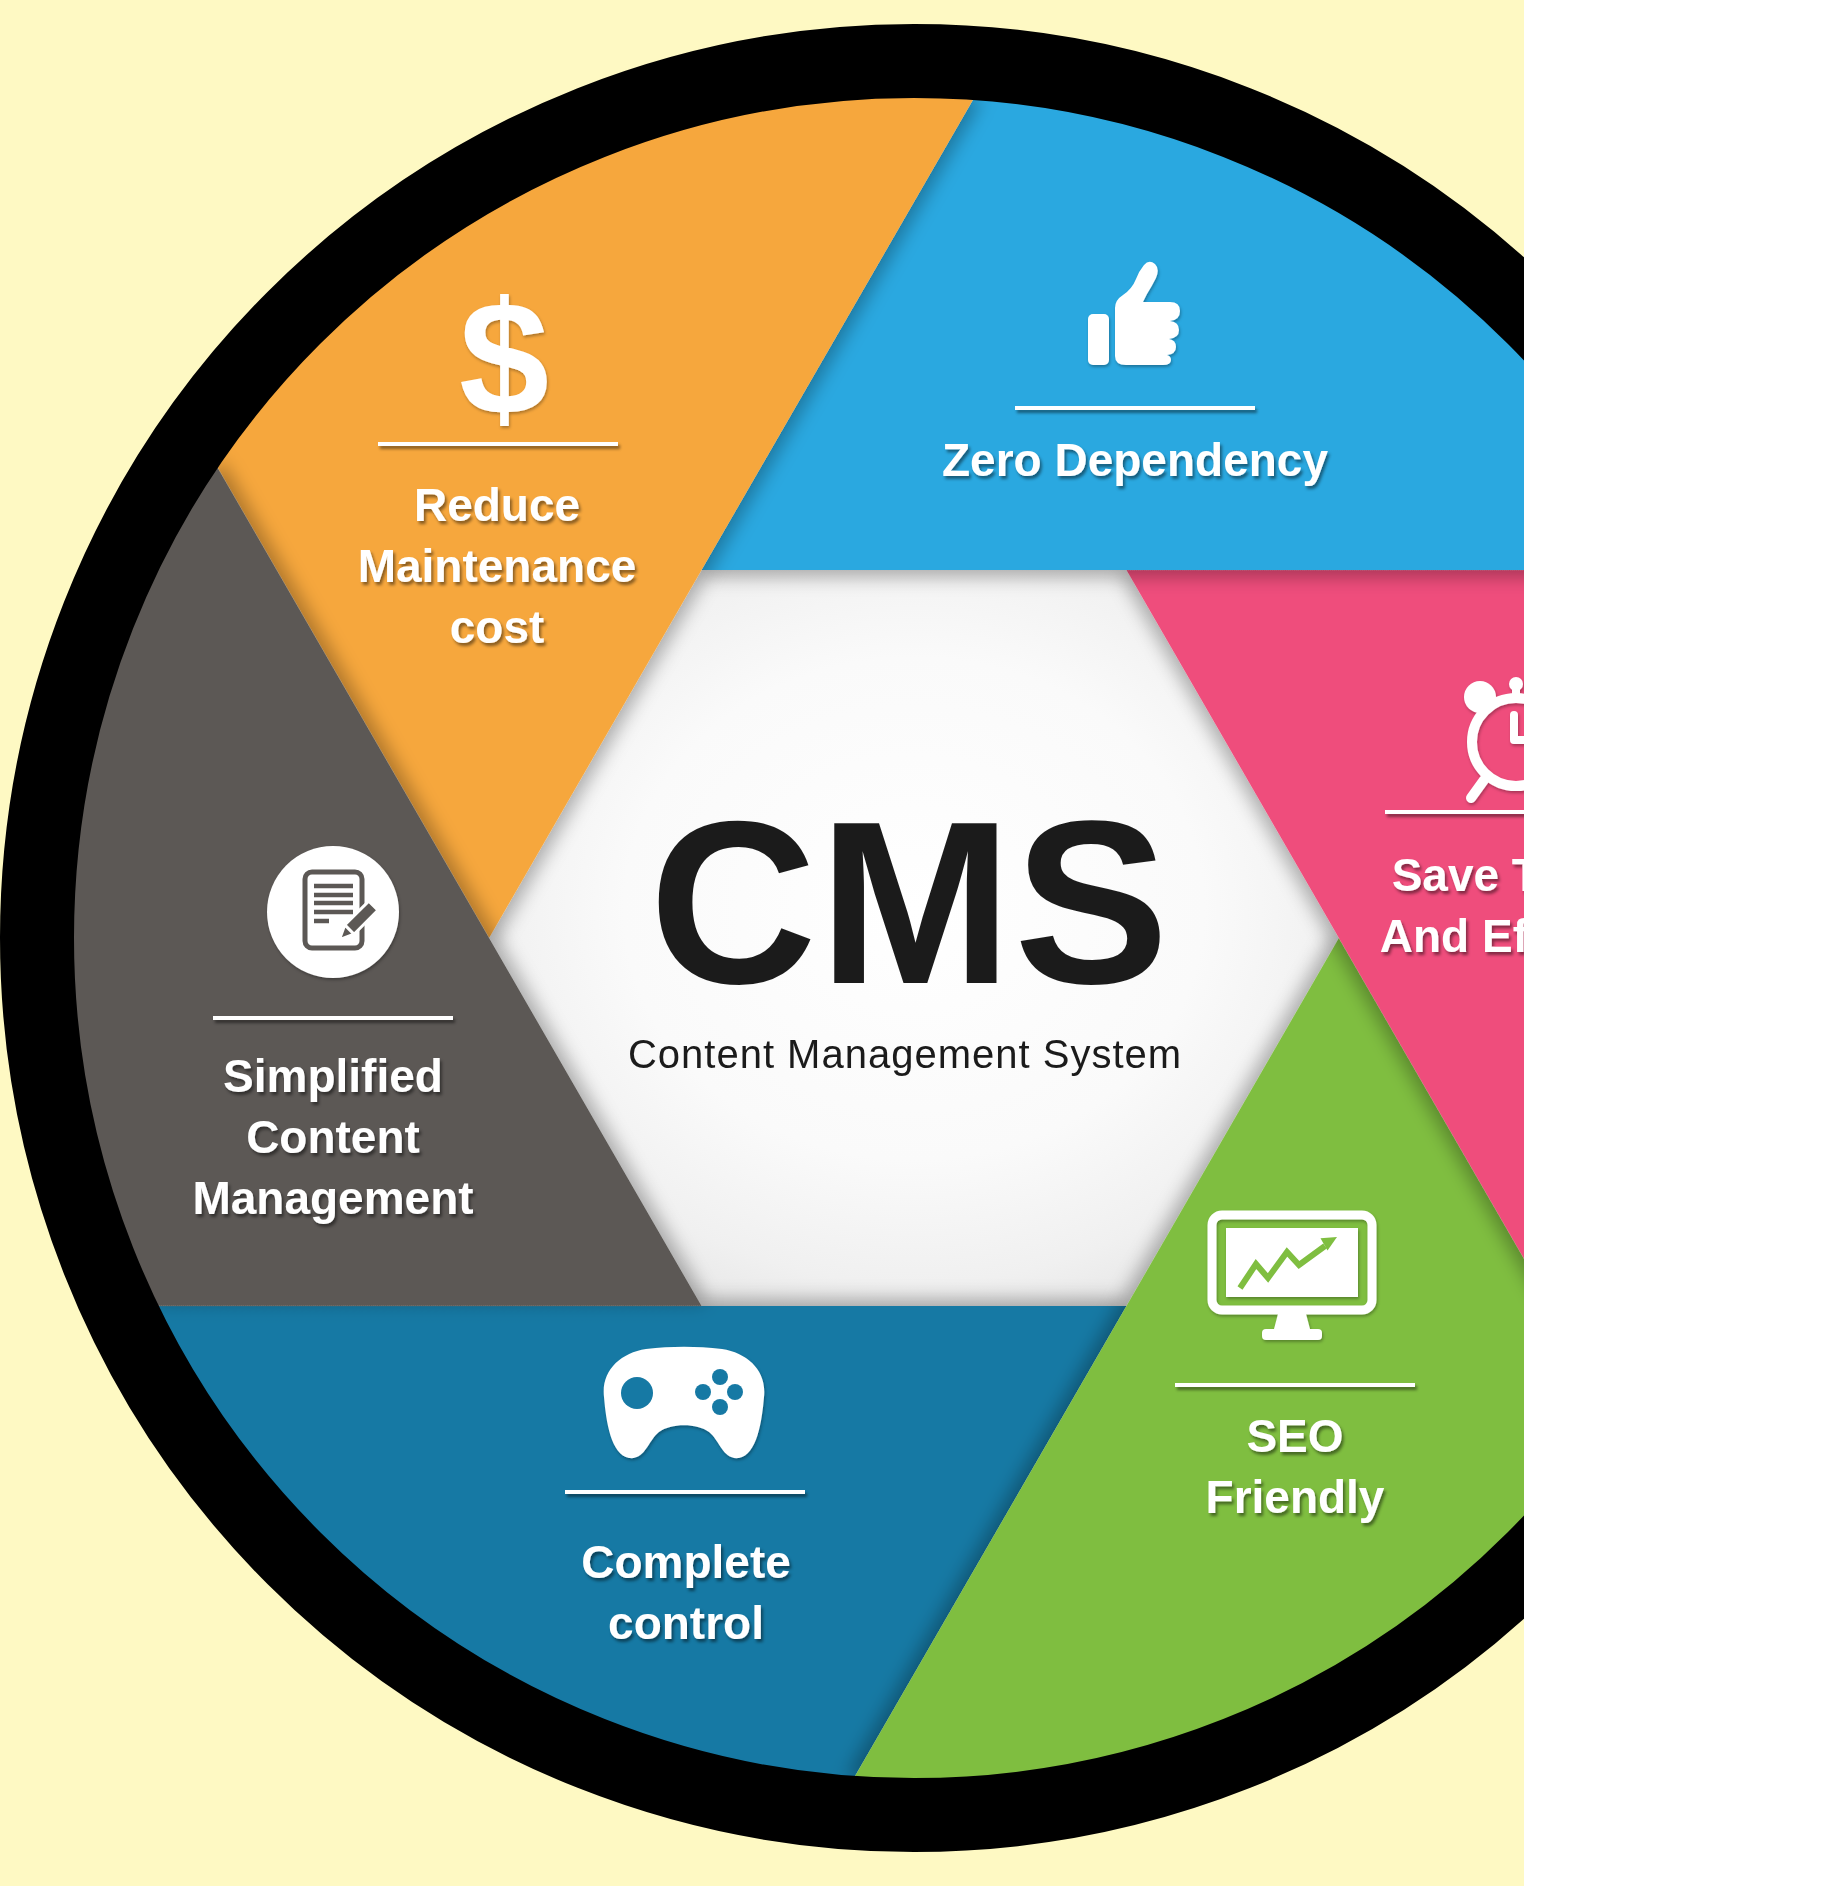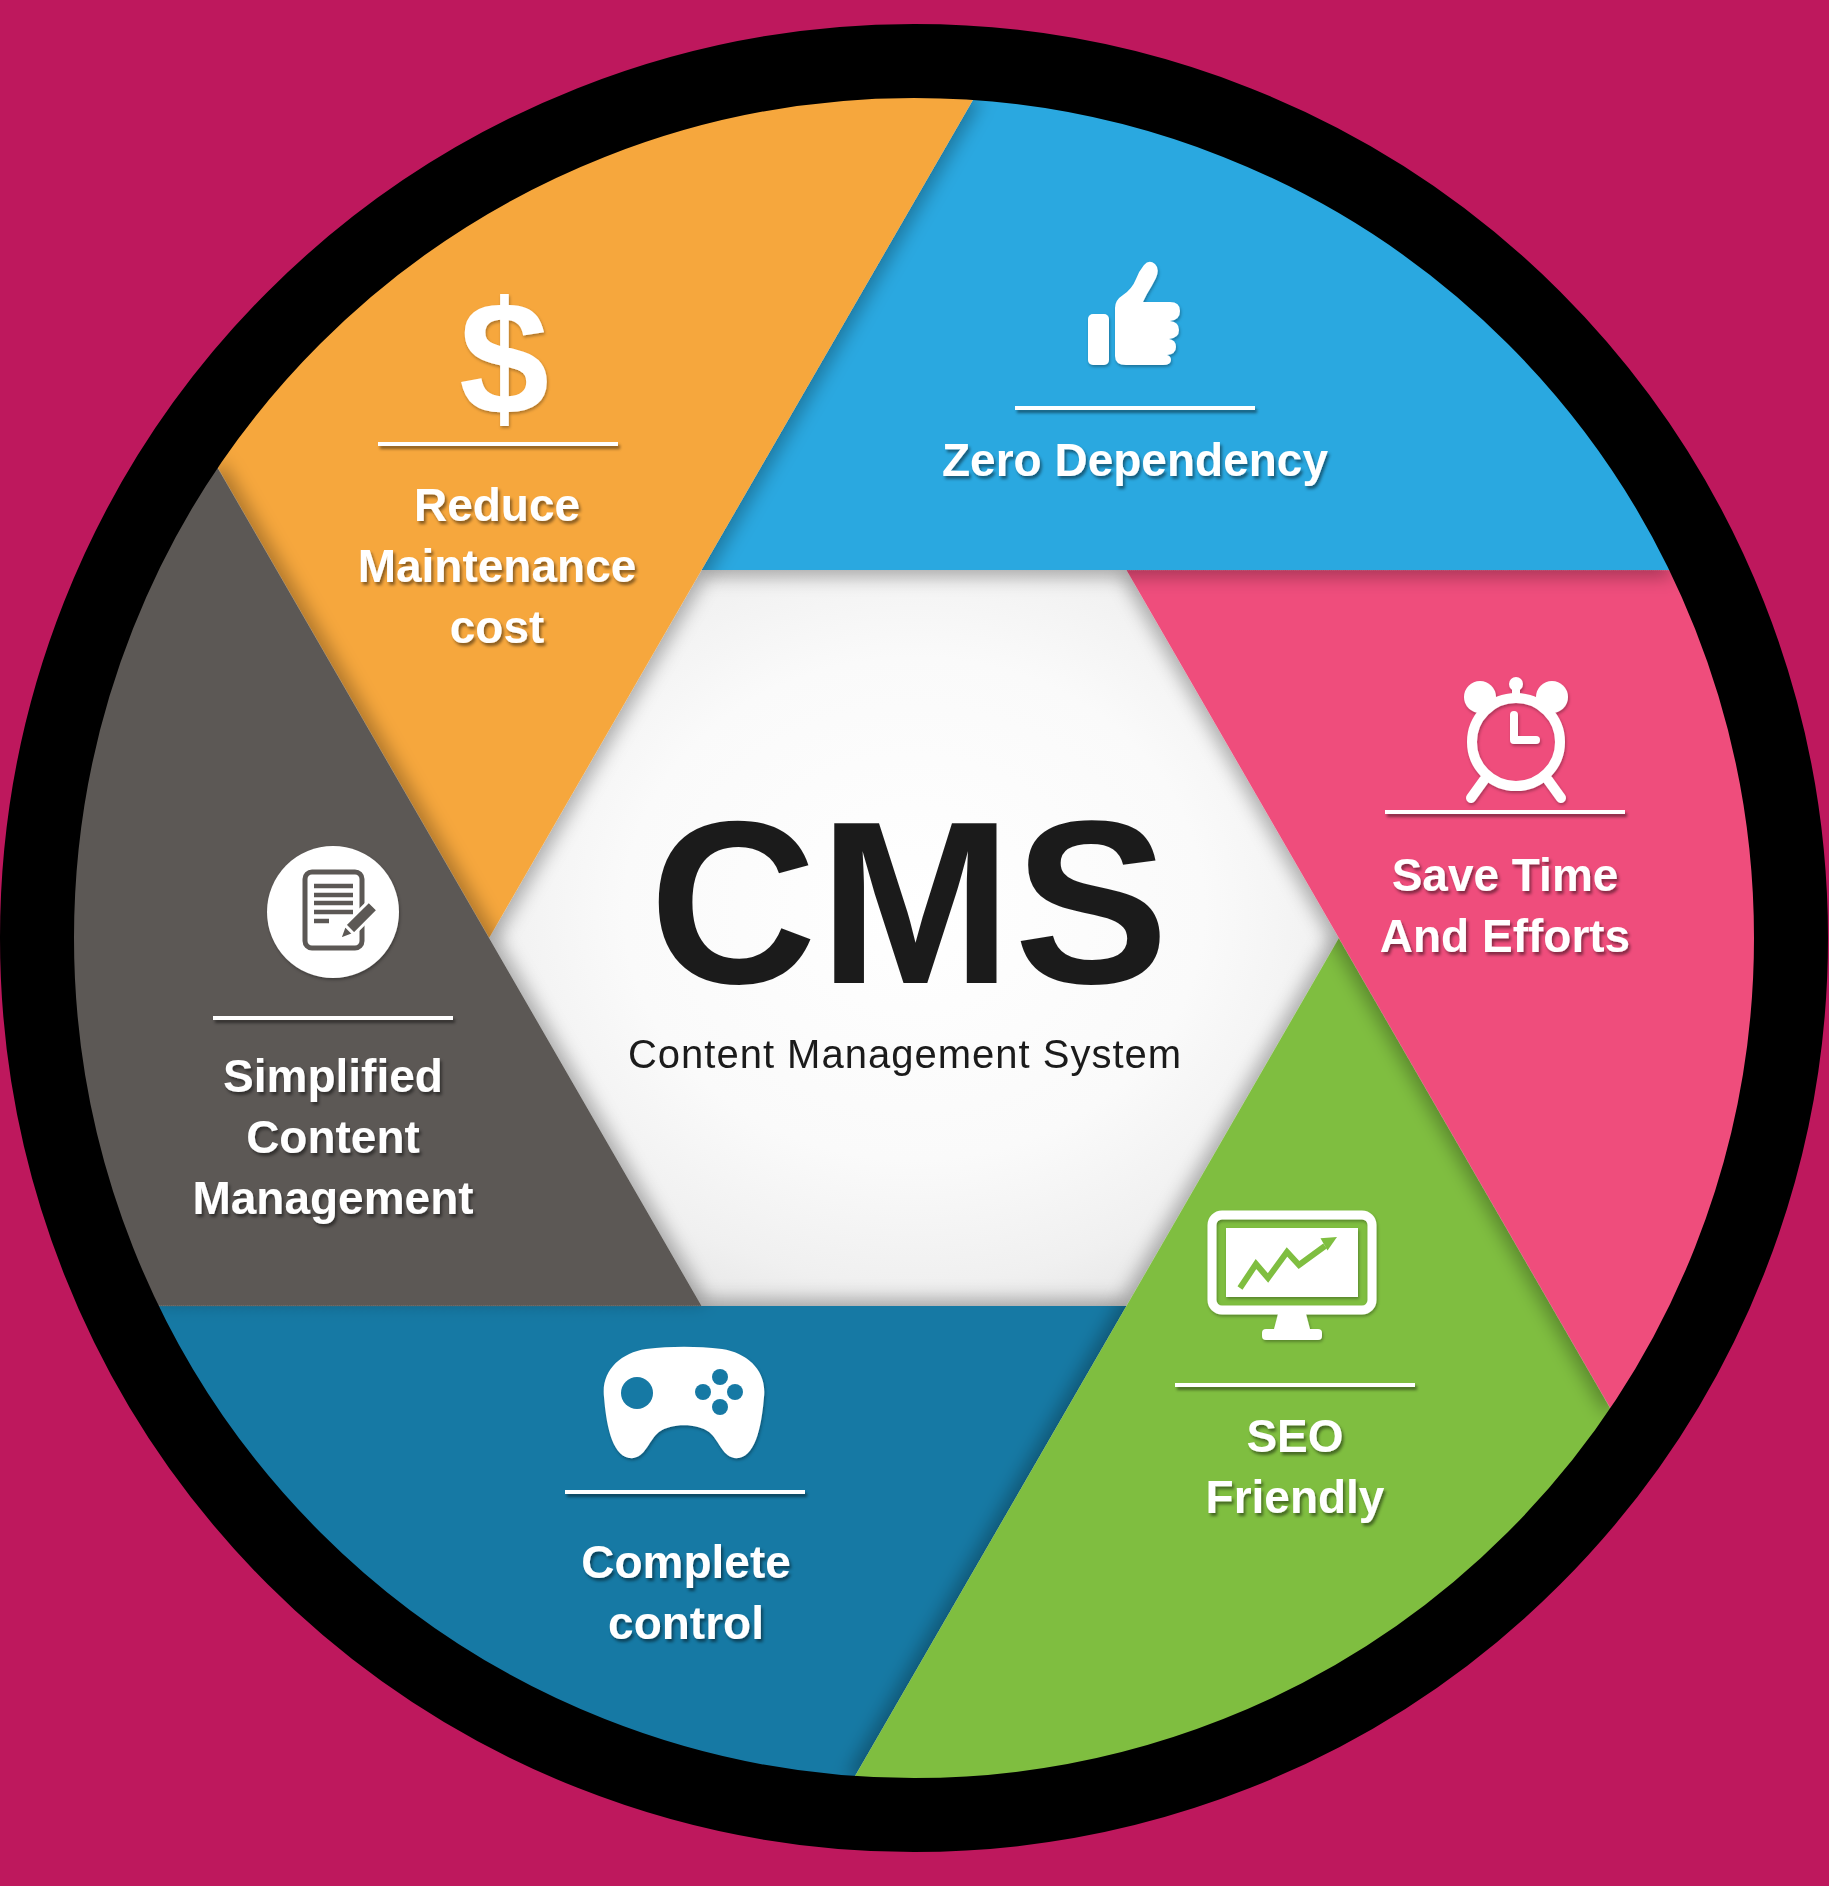--- a/index.html
+++ b/index.html
@@ -3,23 +3,23 @@
 <meta charset="utf-8">
 <style>
   html, body {
     margin: 0;
     padding: 0;
     background: #ffffff;
     font-family: "Liberation Sans", "DejaVu Sans", sans-serif;
   }
   .stage {
     position: relative;
-    width: 1829px;
+    width: 1524px;
     height: 1886px;
-    background: #be185d;
+    background: #fef9c3;
     overflow: hidden;
   }
   svg { display: block; }
   text { user-select: none; }
   .seg-label {
     font-weight: 700;
     font-size: 46px;
     fill: #ffffff;
     text-anchor: middle;
   }

